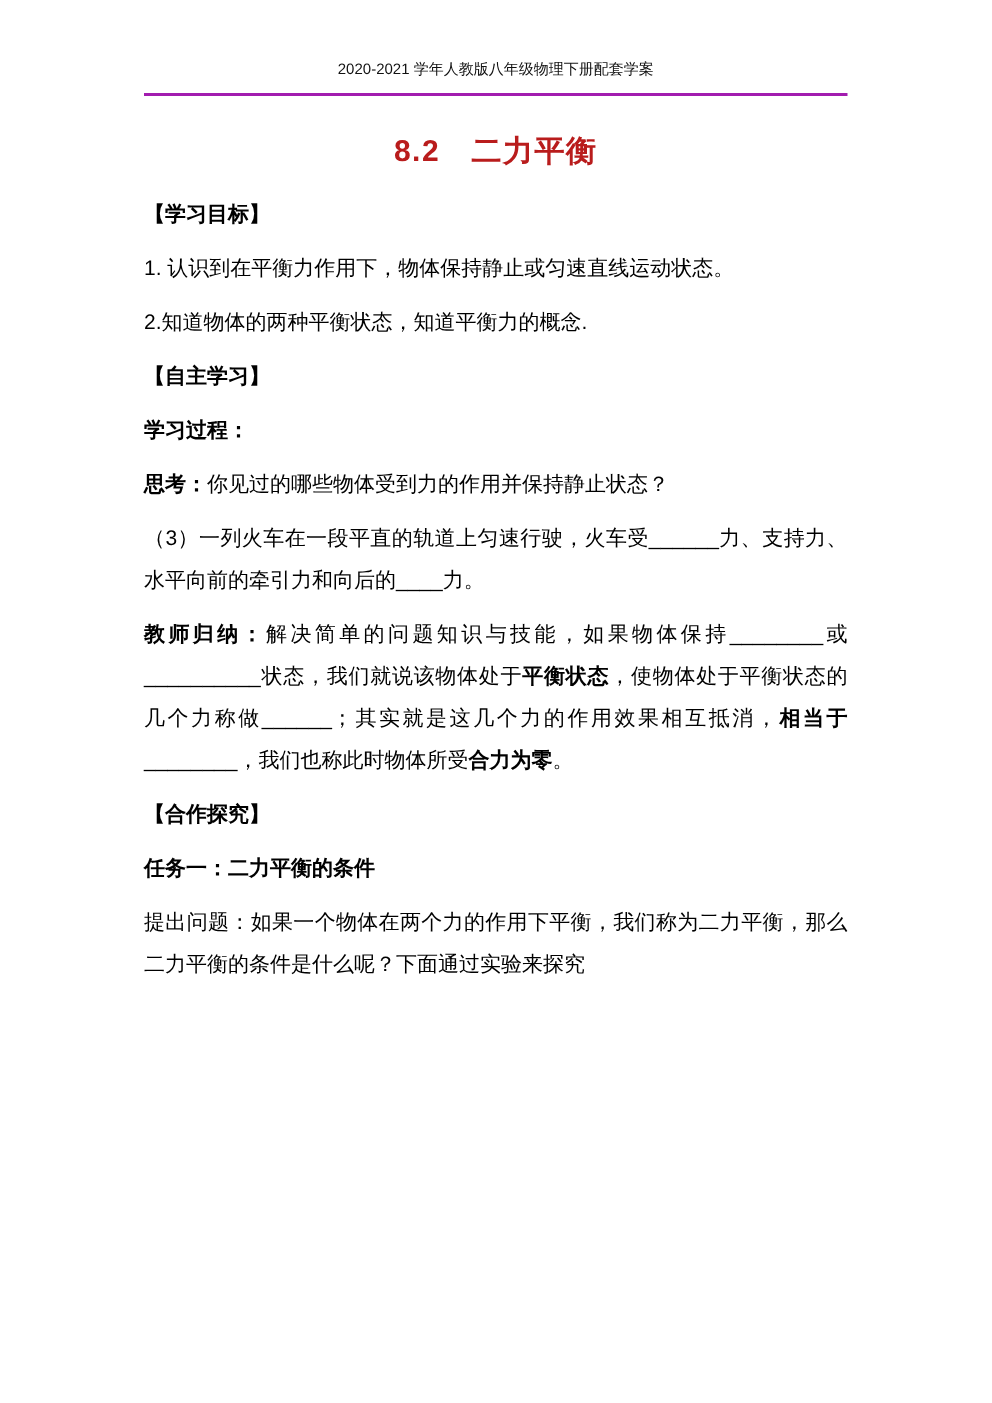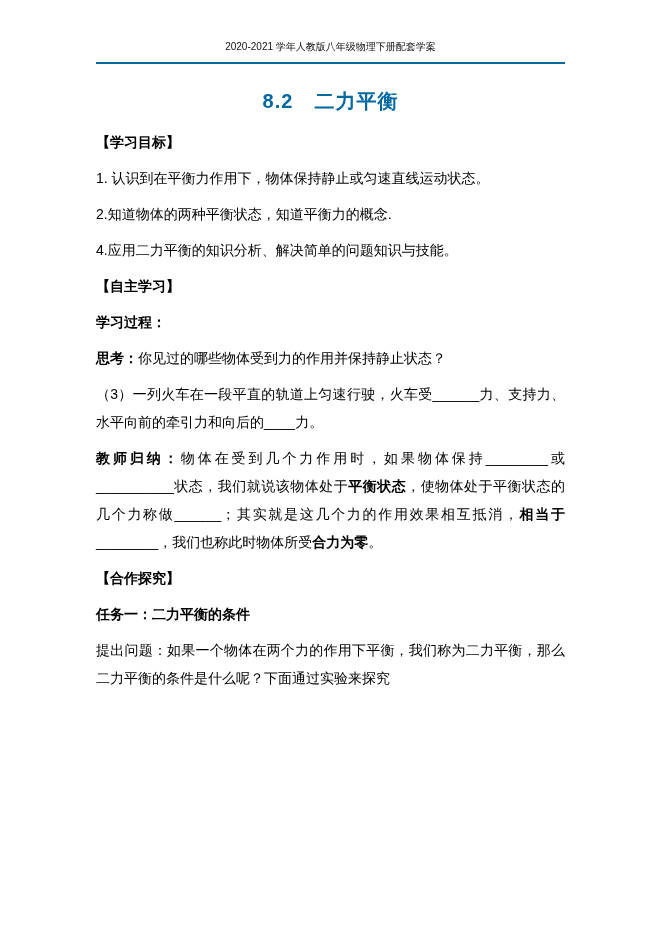--- a/index.html
+++ b/index.html
@@ -18,29 +18,29 @@
     font-family: "Liberation Sans", sans-serif;
     color: #000000;
     overflow: hidden;
   }
   .header {
     text-align: center;
     font-size: 10px;
     line-height: 13px;
     color: #111111;
     padding-bottom: 9px;
-    border-bottom: 2px solid #0369a1;
+    border-bottom: 2px solid #a21caf;
   }
   .title {
     margin: 26px 0 0 0;
     text-align: center;
     font-size: 20px;
     line-height: 22px;
     font-weight: bold;
-    color: #0369a1;
+    color: #b91c1c;
     letter-spacing: 1px;
   }
   .content {
     margin-top: 16px;
     font-size: 14px;
   }
   .content p {
     margin: 0 0 8px 0;
     line-height: 28px;
     text-align: justify;
@@ -59,31 +59,30 @@
   </div>
 
   <h1 class="title">8.2　二力平衡</h1>
 
   <div class="content">
 
     <p class="bold">【学习目标】</p>
 
     <p>1. 认识到在平衡力作用下，物体保持静止或匀速直线运动状态。</p>
     <p>2.知道物体的两种平衡状态，知道平衡力的概念.</p>
-    <p>4.应用二力平衡的知识分析、解决简单的问题知识与技能。</p>
 
     <p class="bold">【自主学习】</p>
 
     <p class="bold">学习过程：</p>
 
     <p><span class="bold">思考：</span><span>你见过的哪些物体受到力的作用并保持静止状态？</span></p>
 
     <p>（3）一列火车在一段平直的轨道上匀速行驶，火车受______力、支持力、水平向前的牵引力和向后的____力。</p>
 
-    <p><span class="bold">教师归纳：</span><span>物体在受到几个力作用时，如果物体保持________或__________状态，我们就说该物体处于</span><span class="bold">平衡状态</span><span>，使物体处于平衡状态的几个力称做______；其实就是这几个力的作用效果相互抵消，</span><span class="bold">相当于</span><span>________，我们也称此时物体所受</span><span class="bold">合力为零</span><span>。</span></p>
+    <p><span class="bold">教师归纳：</span><span>解决简单的问题知识与技能，如果物体保持________或__________状态，我们就说该物体处于</span><span class="bold">平衡状态</span><span>，使物体处于平衡状态的几个力称做______；其实就是这几个力的作用效果相互抵消，</span><span class="bold">相当于</span><span>________，我们也称此时物体所受</span><span class="bold">合力为零</span><span>。</span></p>
 
     <p class="bold">【合作探究】</p>
 
     <p class="bold">任务一：二力平衡的条件</p>
 
     <p>提出问题：如果一个物体在两个力的作用下平衡，我们称为二力平衡，那么二力平衡的条件是什么呢？下面通过实验来探究</p>
 
   </div>
 </div>
 

